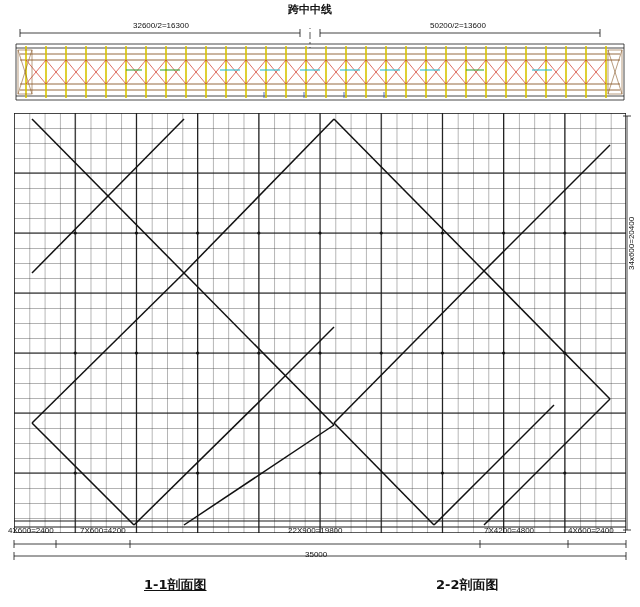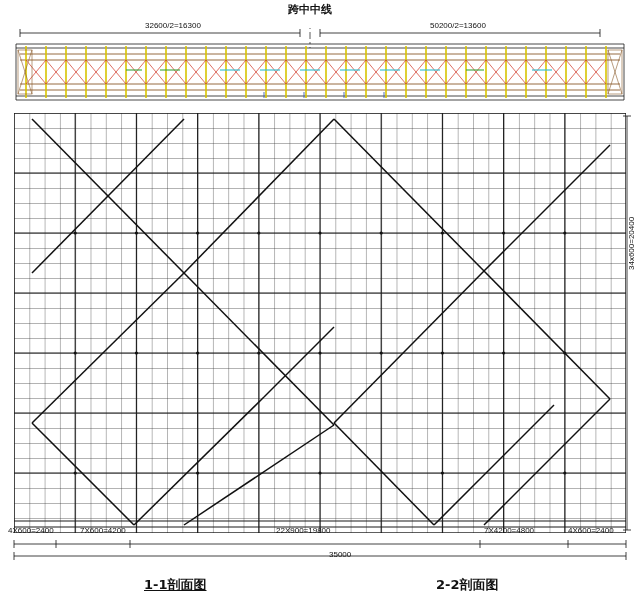--- a/index.html
+++ b/index.html
@@ -25,21 +25,21 @@
     font-family:"DejaVu Sans",sans-serif;display:flex;align-items:center;justify-content:center;letter-spacing:-1px;}
   #wm .txt{font-size:10px;color:#8a8a8a;font-family:"DejaVu Sans",sans-serif;}
 </style>
 </head>
 <body>
 
 <div id="stage">
 
   <div class="lbl cn title" style="left:288px;top:4px;font-size:11px;">跨中中线</div>
 
-  <div class="lbl" style="left:133px;top:22px;margin-left:12px;">32600/2=16300</div>
+  <div class="lbl" style="left:133px;top:22px;">32600/2=16300</div>
   <div class="lbl" style="left:430px;top:22px;">50200/2=13600</div>
 
   <svg width="640" height="20" style="position:absolute;left:0;top:28px;">
     <line x1="20" y1="5" x2="300" y2="5" stroke="#111" stroke-width="0.8"></line>
     <line x1="20" y1="1" x2="20" y2="9" stroke="#111" stroke-width="0.8"></line>
     <line x1="300" y1="1" x2="300" y2="9" stroke="#111" stroke-width="0.8"></line>
     <line x1="320" y1="5" x2="600" y2="5" stroke="#111" stroke-width="0.8"></line>
     <line x1="320" y1="1" x2="320" y2="9" stroke="#111" stroke-width="0.8"></line>
     <line x1="600" y1="1" x2="600" y2="9" stroke="#111" stroke-width="0.8"></line>
     <line x1="310" y1="-26" x2="310" y2="78" stroke="#111" stroke-width="0.7" stroke-dasharray="7,3,2,3"></line>
@@ -235,24 +235,24 @@
       <line x1="568" y1="6" x2="568" y2="14"></line>
       <line x1="626" y1="6" x2="626" y2="14"></line>
     </g>
     <line x1="14" y1="22" x2="626" y2="22" stroke="#111" stroke-width="0.8"></line>
     <line x1="14" y1="18" x2="14" y2="26" stroke="#111" stroke-width="0.8"></line>
     <line x1="626" y1="18" x2="626" y2="26" stroke="#111" stroke-width="0.8"></line>
   </svg>
 
   <div class="lbl" style="left:8px;top:527px;">4X600=2400</div>
   <div class="lbl" style="left:62px;top:527px;margin-left:18px;">7X600=4200</div>
-  <div class="lbl" style="left:276px;top:527px;">22X900=19800</div>
+  <div class="lbl" style="left:288px;top:527px;">22X900=19800</div>
   <div class="lbl" style="left:484px;top:527px;">7X4200=4800</div>
   <div class="lbl" style="left:568px;top:527px;">4X600=2400</div>
-  <div class="lbl" style="left:305px;top:551px;margin-left:24px;">35000</div>
+  <div class="lbl" style="left:305px;top:551px;">35000</div>
 
   <div class="title" style="left:144px;top:576px;">
     <u>1-1剖面图</u>
   </div>
   <div class="title" style="left:436px;top:576px;">
     <span>2-2剖面图</span>
   </div>
 
 
 </div>

